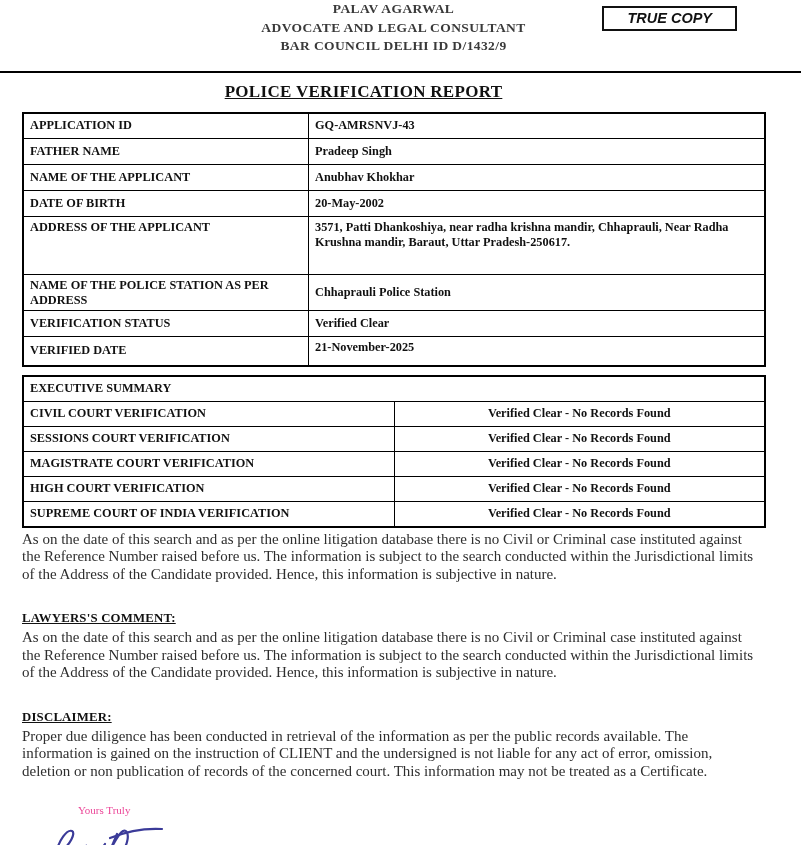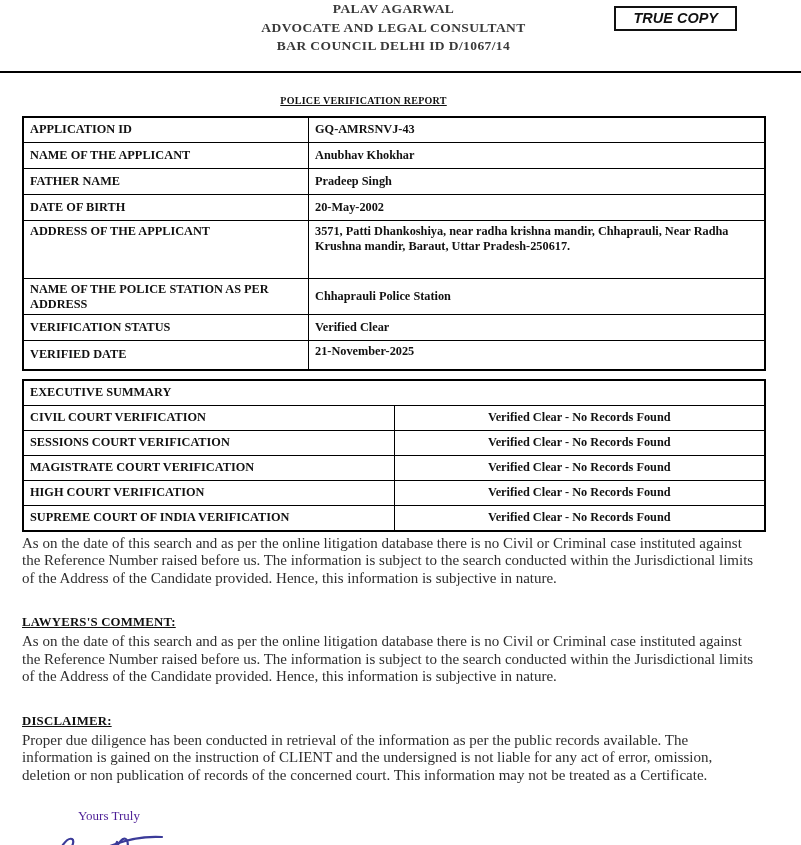--- a/index.html
+++ b/index.html
@@ -10,30 +10,30 @@
   }
   :root { --accent:#4a80c4; --ink:#3b3b99; }
 
   .letterhead {
     text-align:center; padding-right:14px;
     font-weight:bold; font-size:13.5px; line-height:18.5px;
     color:#3a3a3a; letter-spacing:0.4px;
   }
   .true-copy {
     position:absolute; top:6px; right:64px;
-    border:2.5px solid #111; padding:2px 17px 3px;
+    border:2.5px solid #111; padding:2px 23px 3px;
     font-family:"Liberation Sans", sans-serif;
     font-weight:bold; font-style:italic; font-size:14.5px; color:#111;
     background:#fff;
   }
   .rule { border-top:2.5px solid #000; margin-top:15px; }
 
   .report-title {
-    text-align:center; padding-right:74px; margin-top:22px;
-    font-weight:bold; font-size:10px; color:#111;
+    text-align:center; padding-right:74px; margin-top:9px;
+    font-weight:bold; font-size:17px; color:#111;
   }
   .report-title span { text-decoration:underline; letter-spacing:0.3px; }
 
   table {
     border-collapse:collapse; margin-left:22px; width:744px;
     border:2px solid #000; table-layout:fixed;
   }
   td {
     border:1.5px solid #000; font-weight:bold; font-size:12.3px;
     padding:2px 6px; color:#111; vertical-align:middle;
@@ -53,58 +53,58 @@
   .summary-table .value-cell { text-align:center; }
 
   .sections { margin-left:22px; width:734px; }
   .section-heading {
     font-weight:bold; text-decoration:underline; font-size:12.8px;
     margin-top:28px; letter-spacing:0.2px; color:#111;
   }
   .section-heading.first { margin-top:9px; }
   .section p { margin:3px 0 0 0; font-size:15px; line-height:17.5px; color:#2e2e2e; }
 
-  .salutation { margin:24px 0 0 78px; font-size:13px; color:#4c1d95; }
+  .salutation { margin:24px 0 0 78px; font-size:11px; color:#ec4899; }
   .signature-svg { display:block; margin:4px 0 0 50px; }
   .signature-svg path { stroke:var(--ink); stroke-width:2.2; fill:none; stroke-linecap:round; }
 </style>
 </head>
 <body>
 
 <div>
 
   <div class="letterhead">
     <div>PALAV AGARWAL</div>
     <div>ADVOCATE AND LEGAL CONSULTANT</div>
-    <div>BAR COUNCIL DELHI ID D/1067/14</div>
+    <div>BAR COUNCIL DELHI ID D/1432/9</div>
   </div>
 
   <div class="true-copy">
     <span>TRUE COPY</span>
   </div>
 
   <div class="rule"></div>
 
   <div class="report-title">
     <span>POLICE VERIFICATION REPORT</span>
   </div>
 
   <table class="applicant-table">
     <tbody>
       <tr class="r-std">
         <td class="label-cell">APPLICATION ID</td>
         <td class="value-cell">GQ-AMRSNVJ-43</td>
       </tr>
       <tr class="r-std">
+        <td class="label-cell">FATHER NAME</td>
+        <td class="value-cell">Pradeep Singh</td>
+      </tr>
+      <tr class="r-std">
         <td class="label-cell">NAME OF THE APPLICANT</td>
         <td class="value-cell">Anubhav Khokhar</td>
-      </tr>
-      <tr class="r-std">
-        <td class="label-cell">FATHER NAME</td>
-        <td class="value-cell">Pradeep Singh</td>
       </tr>
       <tr class="r-std">
         <td class="label-cell">DATE OF BIRTH</td>
         <td class="value-cell">20-May-2002</td>
       </tr>
       <tr class="r-addr">
         <td class="label-cell">ADDRESS OF THE APPLICANT</td>
         <td class="value-cell">3571, Patti Dhankoshiya, near radha krishna mandir, Chhaprauli, Near Radha Krushna mandir, Baraut, Uttar Pradesh-250617.</td>
       </tr>
       <tr class="r-police">

